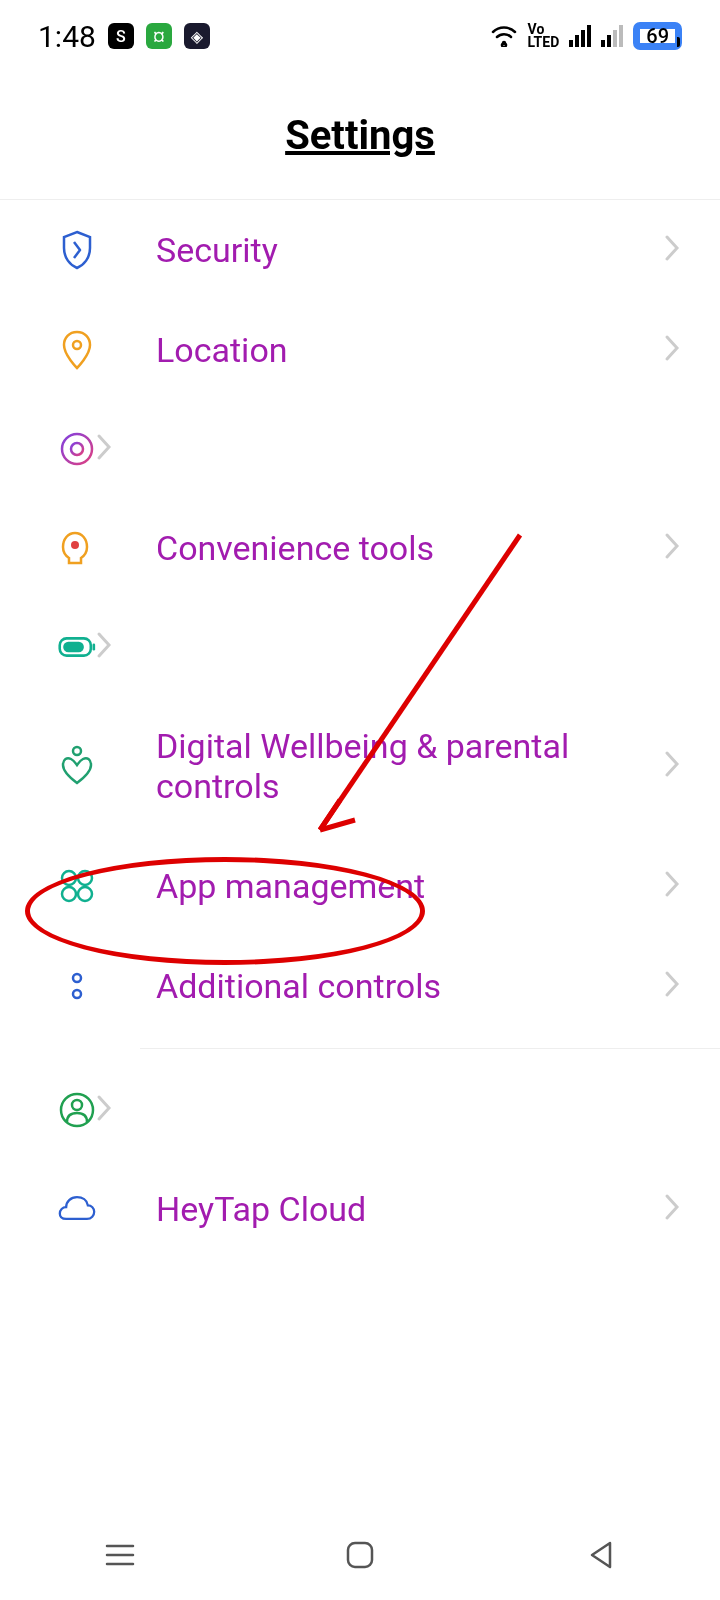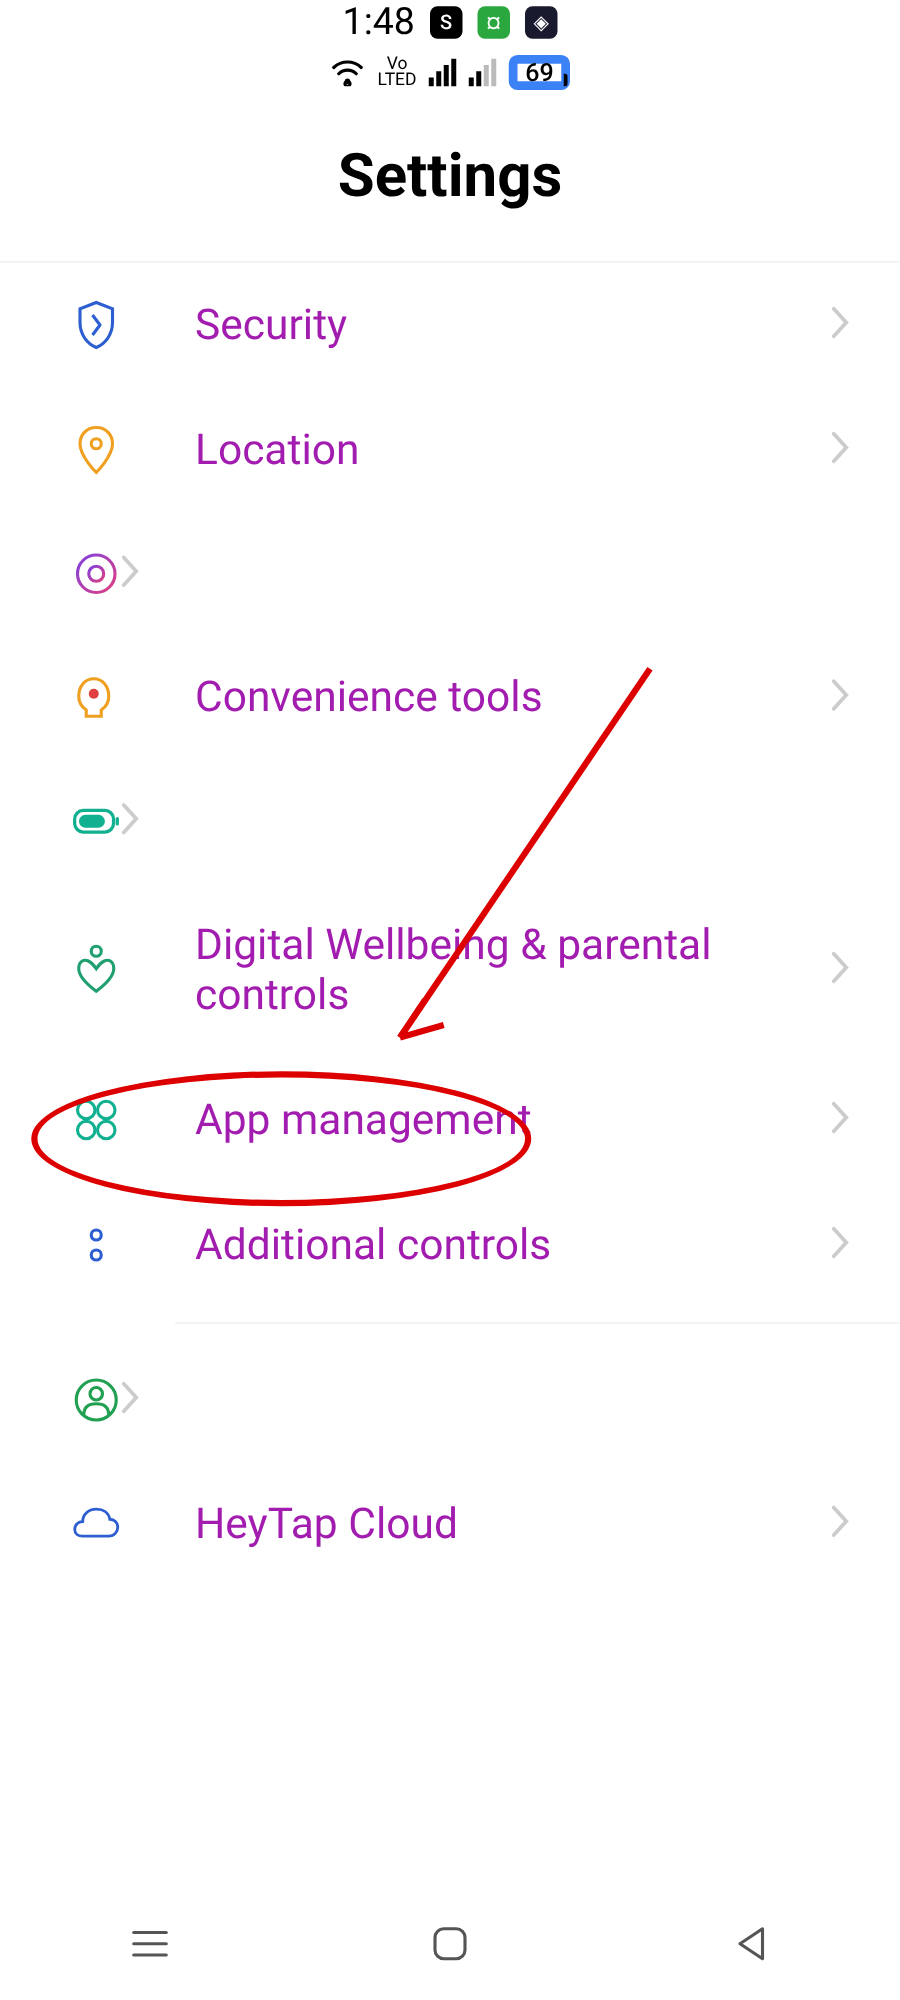--- a/index.html
+++ b/index.html
@@ -12,21 +12,20 @@
       overflow: hidden;
     }
     .status-bar {
       height: 72px;
       display: flex;
       align-items: center;
       padding: 0 38px;
       justify-content: space-between;
       font-size: 26px;
       font-weight: 500;
-      flex-direction: column;
     }
     .status-left { display: flex; align-items: center; gap: 12px; }
     .status-right { display: flex; align-items: center; gap: 10px; }
     .status-time { font-size: 30px; font-weight: 400; }
     .status-icon-box {
       width: 26px; height: 26px; border-radius: 6px;
       display: inline-flex; align-items: center; justify-content: center;
       font-size: 16px; color: #fff;
     }
     .ic-black { background: #000; }
@@ -34,34 +33,34 @@
     .ic-dark { background: #1a1a2e; }
     .battery-box {
       border: 7px solid #3b82f6; border-radius: 7px;
       padding: 0 6px; font-size: 20px; position: relative;
       height: 28px; display: flex; align-items: center;
     }
     .battery-box::after {
       content: ""; position: absolute; right: -5px; top: 8px;
       width: 3px; height: 10px; background: #000; border-radius: 0 2px 2px 0;
     }
-    .volte { font-size: 14px; font-weight: 400; line-height: 0.9; text-align: center; }
+    .volte { font-size: 14px; font-weight: 700; line-height: 0.9; }
     .signal-bars { display: inline-flex; align-items: flex-end; gap: 2px; height: 22px; }
     .signal-bars span { width: 4px; background: #000; }
     .signal-bars .b1 { height: 7px; }
     .signal-bars .b2 { height: 12px; }
     .signal-bars .b3 { height: 17px; }
     .signal-bars .b4 { height: 22px; }
     .signal-bars .dim { background: #bbb; }
     .header {
       text-align: center;
       padding: 40px 0 40px;
       border-bottom: 1px solid #eee;
     }
-    .header-title { font-size: 48px; font-weight: 700; }
+    .header-title { font-size: 40px; font-weight: 700; text-decoration: underline; }
     .list { padding: 0; }
     .row {
       display: flex; align-items: center;
       padding: 30px 40px 30px 58px;
       position: relative;
     }
     .row-icon {
       width: 38px; height: 38px;
       display: flex; align-items: center; justify-content: center;
       flex-shrink: 0;

